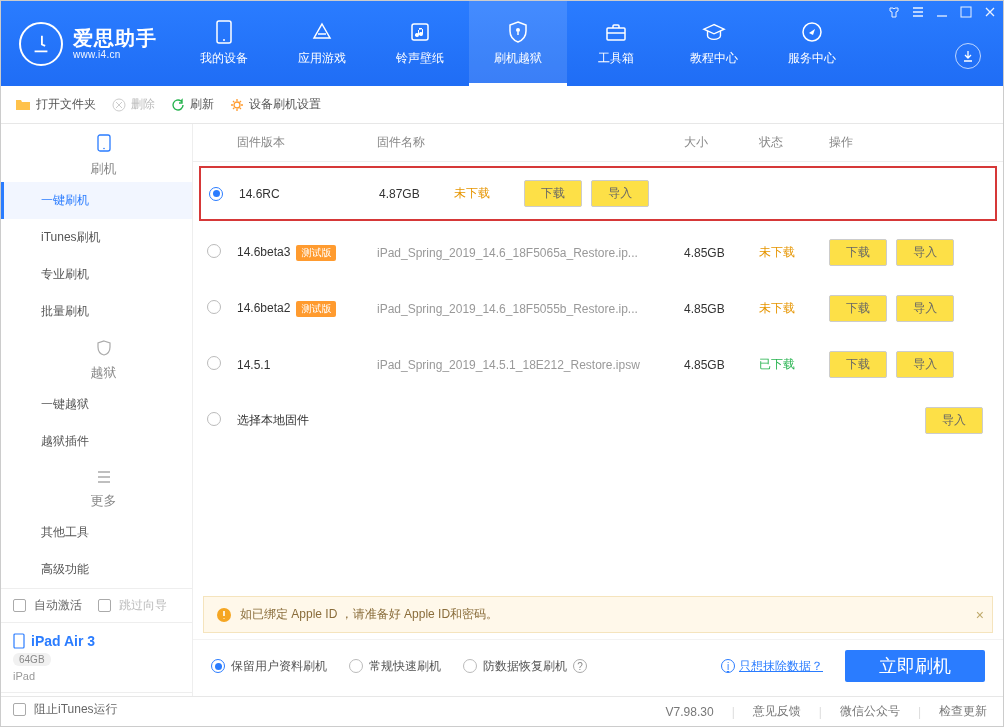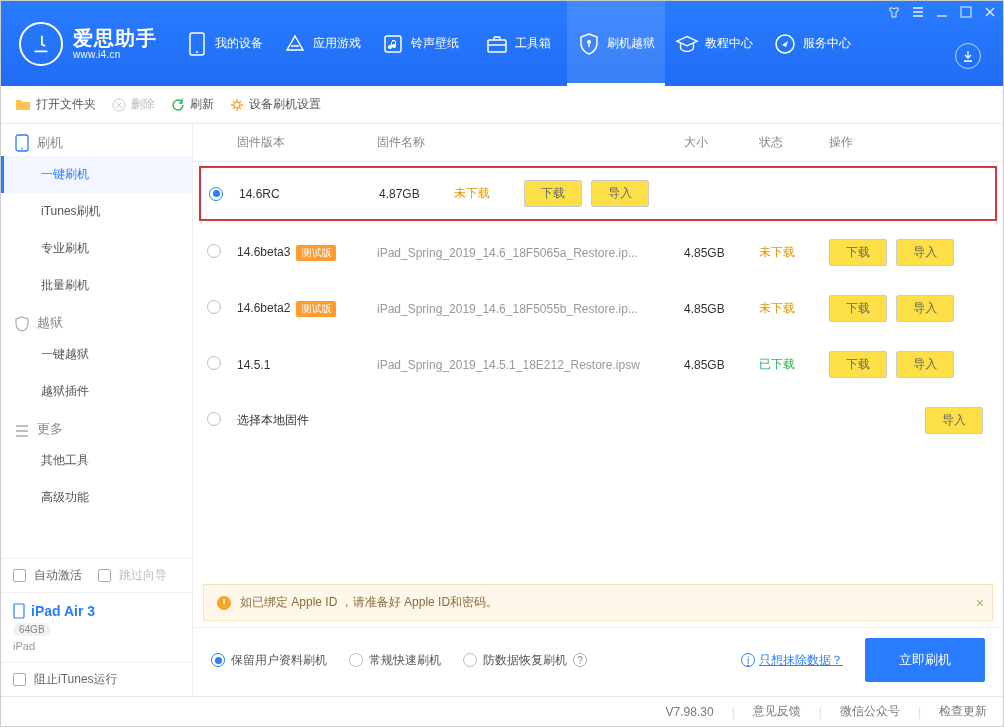--- a/index.html
+++ b/index.html
@@ -7,21 +7,21 @@
 
     
     .header { height: 85px; background: linear-gradient(180deg, #2a7cff 0%, #1f6df5 100%); display: flex; align-items: stretch; position: relative; }
     .logo-block { display: flex; align-items: center; padding: 0 18px; color: #fff; }
     .logo-circle { width: 44px; height: 44px; border: 2px solid #fff; border-radius: 50%; display: flex; align-items: center; justify-content: center; font-size: 22px; font-weight: bold; margin-right: 10px; }
     .logo-text { display: flex; flex-direction: column; }
     .logo-title { font-size: 20px; font-weight: bold; letter-spacing: 1px; line-height: 1.1; }
     .logo-sub { font-size: 10px; opacity: .95; letter-spacing: .3px; }
 
     .navbar { display: flex; flex: 1; }
-    .nav-item { width: 98px; display: flex; align-items: center; justify-content: center; color: #fff; gap: 6px; cursor: pointer; }
+    .nav-item { width: 98px; display: flex; flex-direction: column; align-items: center; justify-content: center; color: #fff; gap: 6px; cursor: pointer; }
     .nav-item.active { background: rgba(255,255,255,.12); border-bottom: 3px solid #fff; padding-top: 3px; }
     .nav-icon { width: 24px; height: 24px; display: flex; align-items: center; justify-content: center; }
     .nav-label { font-size: 12px; }
 
     .window-controls { position: absolute; top: 4px; right: 6px; display: flex; gap: 10px; color: #fff; font-size: 12px; }
     .win-ctrl { width: 14px; height: 14px; display: flex; align-items: center; justify-content: center; cursor: pointer; opacity: .9; }
     .down-circle { position: absolute; right: 22px; top: 42px; width: 26px; height: 26px; border: 1.5px solid rgba(255,255,255,.7); border-radius: 50%; display: flex; align-items: center; justify-content: center; cursor: pointer; }
 
     
     .toolbar { height: 38px; border-bottom: 1px solid #e7e7e7; display: flex; align-items: center; }
@@ -29,21 +29,21 @@
     .device-status .bold { color: #333; font-weight: bold; }
     .tool-items { display: flex; align-items: center; gap: 16px; padding: 0 14px; }
     .tool-item { display: flex; align-items: center; gap: 5px; cursor: pointer; color: #555; }
     .tool-item.disabled { color: #bbb; cursor: default; }
 
     
     .body { display: flex; height: calc(100% - 85px - 38px - 30px); }
 
     
     .sidebar { width: 192px; border-right: 1px solid #eee; display: flex; flex-direction: column; }
-    .side-group { padding: 10px 0 4px 14px; color: #888; display: flex; align-items: flex-end; gap: 8px; font-size: 13px; }
+    .side-group { padding: 10px 0 4px 14px; color: #888; display: flex; align-items: center; gap: 8px; font-size: 13px; flex-direction: column; }
     .side-item { padding: 10px 0 10px 40px; color: #555; cursor: pointer; font-size: 12px; }
     .side-item.active { background: #f2f6ff; color: #2a7cff; border-left: 3px solid #2a7cff; padding-left: 37px; }
     .sidebar-fill { flex: 1; }
     .sidebar-row { border-top: 1px solid #eee; padding: 8px 12px; display: flex; align-items: center; gap: 8px; color: #666; }
     .checkbox { width: 13px; height: 13px; border: 1px solid #aaa; border-radius: 2px; display: inline-block; background: #fff; }
     .device-card { border-top: 1px solid #eee; padding: 10px 12px; }
     .device-name { color: #2a7cff; font-weight: bold; font-size: 14px; display: flex; align-items: center; gap: 6px; }
     .badge { display: inline-block; background: #f1f1f1; color: #888; padding: 1px 6px; border-radius: 6px; font-size: 10px; margin-top: 4px; }
     .device-type { color: #999; margin-top: 4px; font-size: 11px; }
     .stop-itunes { border-top: 1px solid #eee; padding: 8px 12px; display: flex; align-items: center; gap: 8px; color: #666; }
@@ -73,21 +73,21 @@
     
     .notice { margin: 8px 10px 6px; background: #fff8ea; border: 1px solid #f5e4bd; padding: 9px 12px; display: flex; align-items: center; gap: 8px; color: #8a6d3b; position: relative; }
     .notice .close { position: absolute; right: 8px; color: #bfa96a; cursor: pointer; font-size: 14px; }
 
     .options-bar { display: flex; align-items: center; padding: 10px 18px 14px; gap: 22px; border-top: 1px solid #f3f3f3; }
     .opt { display: flex; align-items: center; gap: 6px; color: #555; cursor: pointer; }
     .help-circle { width: 14px; height: 14px; border: 1px solid #aaa; border-radius: 50%; display: inline-flex; align-items: center; justify-content: center; font-size: 10px; color: #888; }
     .spacer { flex: 1; }
     .link { color: #2a7cff; text-decoration: underline; cursor: pointer; display: flex; align-items: center; gap: 4px; }
     .info-i { width: 14px; height: 14px; border: 1.3px solid #2a7cff; border-radius: 50%; color: #2a7cff; display: inline-flex; align-items: center; justify-content: center; font-size: 10px; }
-    .primary-btn { background: #2a7cff; color: #fff; border: none; padding: 13px 34px; border-radius: 2px; cursor: pointer; font-size: 13px; font-family: Liberation Mono, monospace; }
+    .primary-btn { background: #2a7cff; color: #fff; border: none; padding: 4px 34px; border-radius: 2px; cursor: pointer; font-size: 18px; font-family: Liberation Mono, monospace; }
 
     
     .statusbar { height: 30px; border-top: 1px solid #e7e7e7; display: flex; align-items: center; justify-content: flex-end; gap: 18px; padding: 0 16px; color: #777; font-size: 12px; }
     .statusbar .divider { color: #ddd; }
     .sb-link { cursor: pointer; }
 
     svg { display: block; }
   </style>
 </head>
 <body>
@@ -124,38 +124,38 @@
     </div>
     <div class="nav-item">
       <span class="nav-icon">
           <svg width="22" height="22" viewBox="0 0 22 22">
             <rect x="3" y="3" width="16" height="16" rx="2" fill="none" stroke="#fff" stroke-width="1.5"></rect>
             <path d="M10 7v7a2 2 0 11-1-1.7V9l5-1v5a2 2 0 11-1-1.7V7z" fill="#fff"></path>
           </svg>
         </span>
       <span class="nav-label">铃声壁纸</span>
     </div>
-    <div class="nav-item">
-      <span class="nav-icon">
-          <svg width="24" height="20" viewBox="0 0 24 20">
-            <rect x="3" y="6" width="18" height="12" rx="1" fill="none" stroke="#fff" stroke-width="1.5"></rect>
-            <path d="M9 6V4a1 1 0 011-1h4a1 1 0 011 1v2M3 11h18" stroke="#fff" stroke-width="1.5" fill="none"></path>
-          </svg>
-        </span>
-      <span class="nav-label">工具箱</span>
-    </div>
     <div class="nav-item active">
       <span class="nav-icon">
           <svg width="20" height="24" viewBox="0 0 20 24">
             <path fill="none" stroke="#fff" stroke-width="1.5" d="M10 2l8 3v6c0 5-3 9-8 11-5-2-8-6-8-11V5z"></path>
             <circle cx="10" cy="10" r="2" fill="#fff"></circle>
             <path d="M10 12v3" stroke="#fff" stroke-width="1.5"></path>
           </svg>
         </span>
       <span class="nav-label">刷机越狱</span>
+    </div>
+    <div class="nav-item">
+      <span class="nav-icon">
+          <svg width="24" height="20" viewBox="0 0 24 20">
+            <rect x="3" y="6" width="18" height="12" rx="1" fill="none" stroke="#fff" stroke-width="1.5"></rect>
+            <path d="M9 6V4a1 1 0 011-1h4a1 1 0 011 1v2M3 11h18" stroke="#fff" stroke-width="1.5" fill="none"></path>
+          </svg>
+        </span>
+      <span class="nav-label">工具箱</span>
     </div>
     <div class="nav-item">
       <span class="nav-icon">
           <svg width="26" height="20" viewBox="0 0 26 20">
             <path d="M13 2L2 7l11 5 11-5z" fill="none" stroke="#fff" stroke-width="1.5"></path>
             <path d="M6 9v5c0 2 3 4 7 4s7-2 7-4V9" fill="none" stroke="#fff" stroke-width="1.5"></path>
           </svg>
         </span>
       <span class="nav-label">教程中心</span>
     </div>

